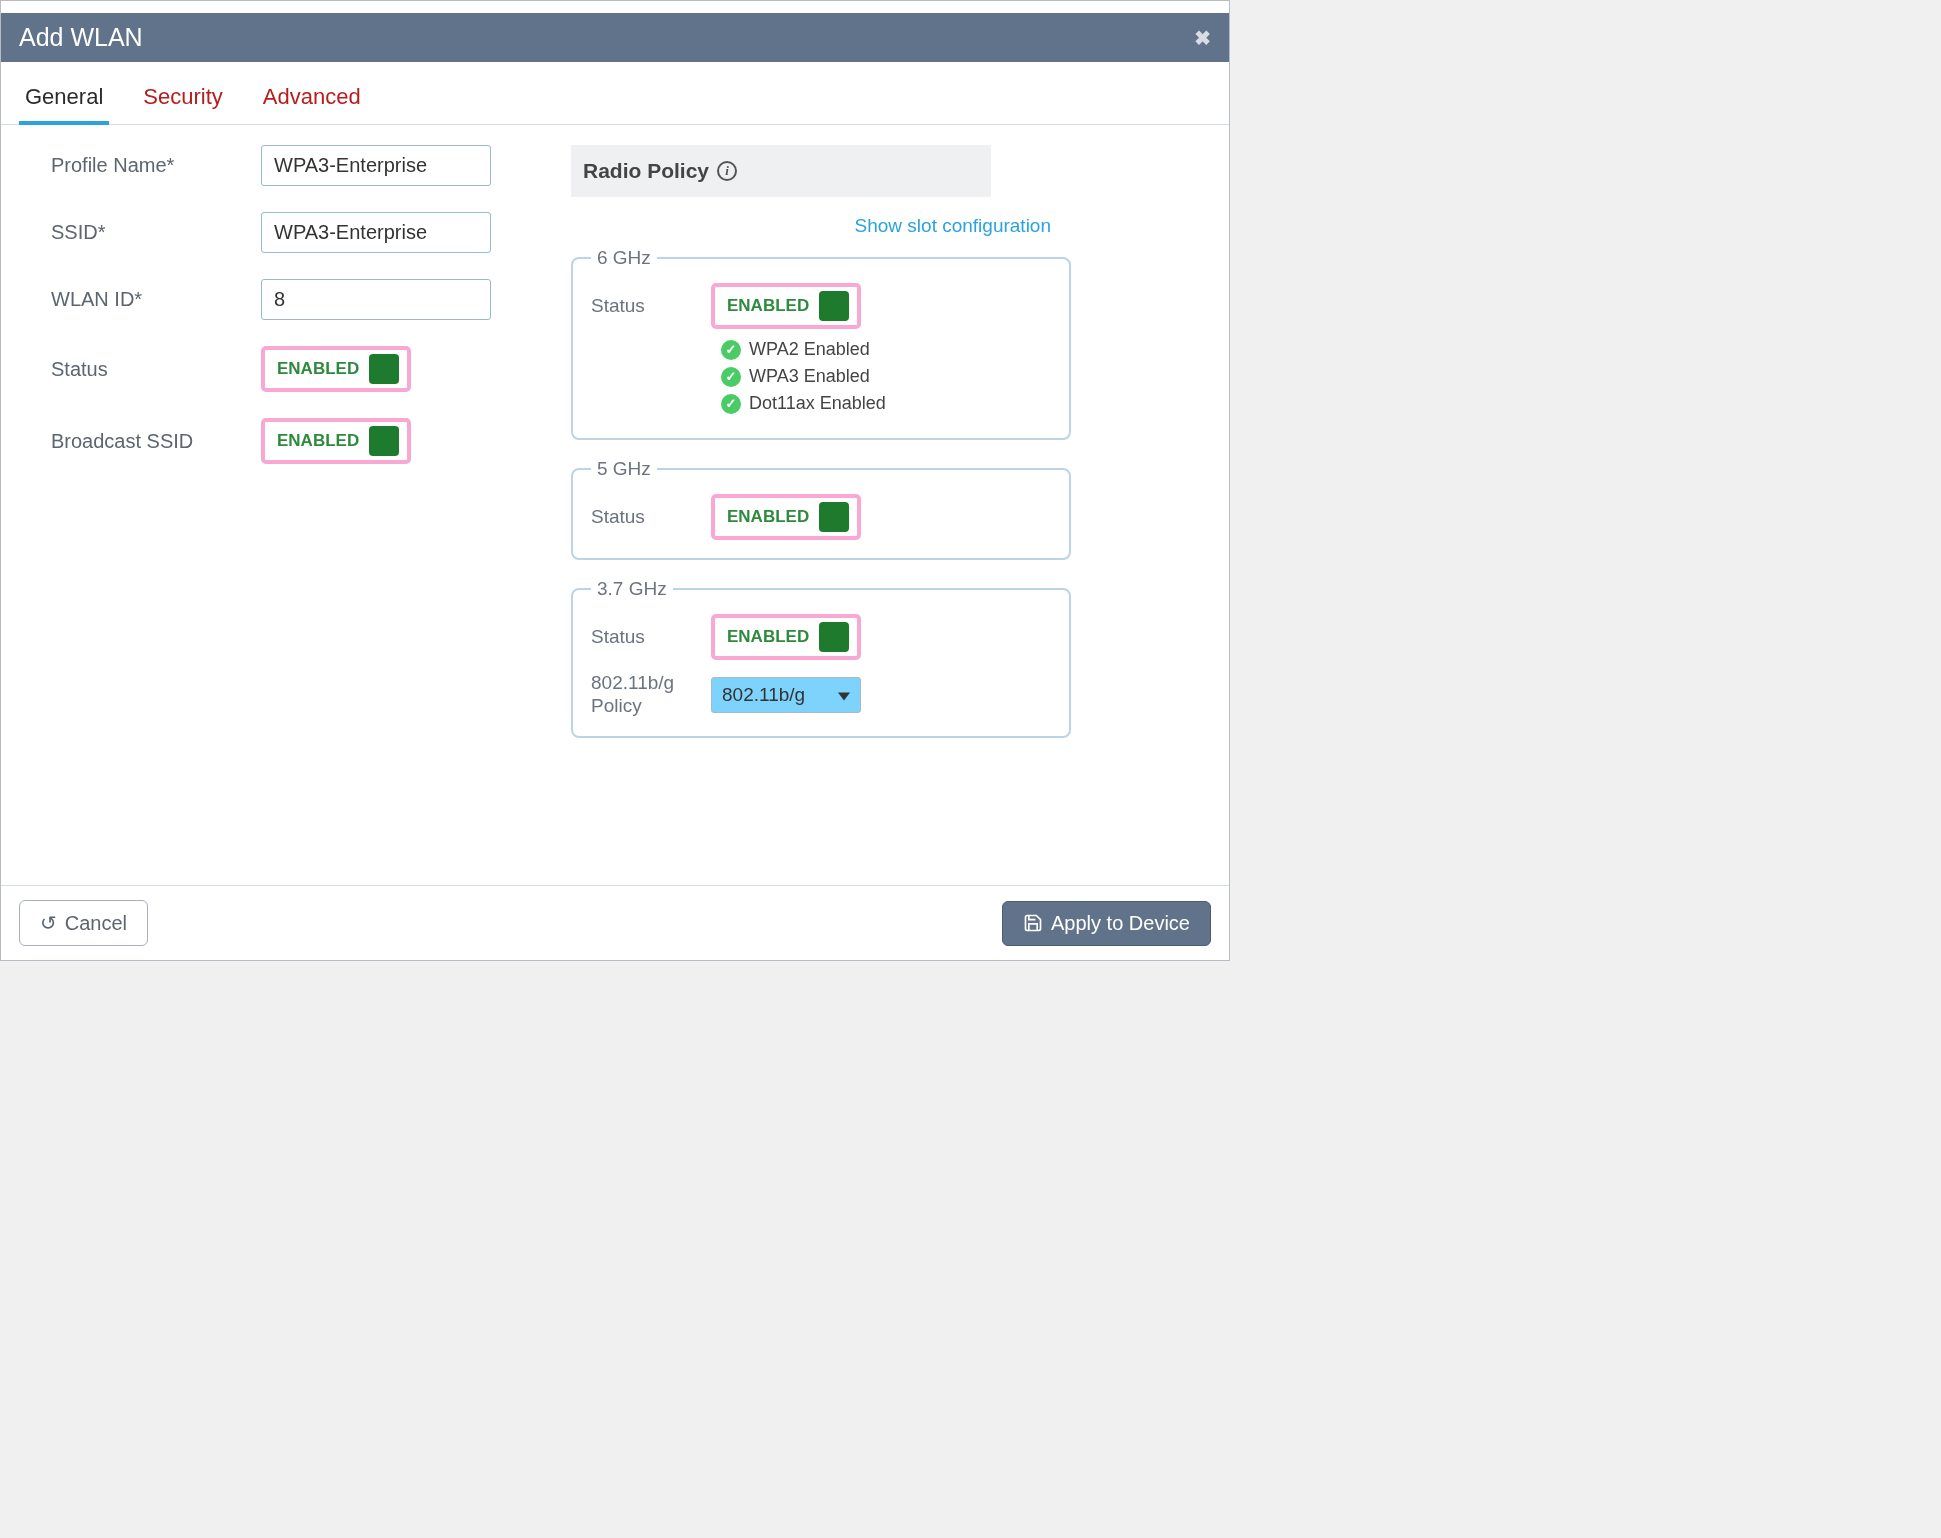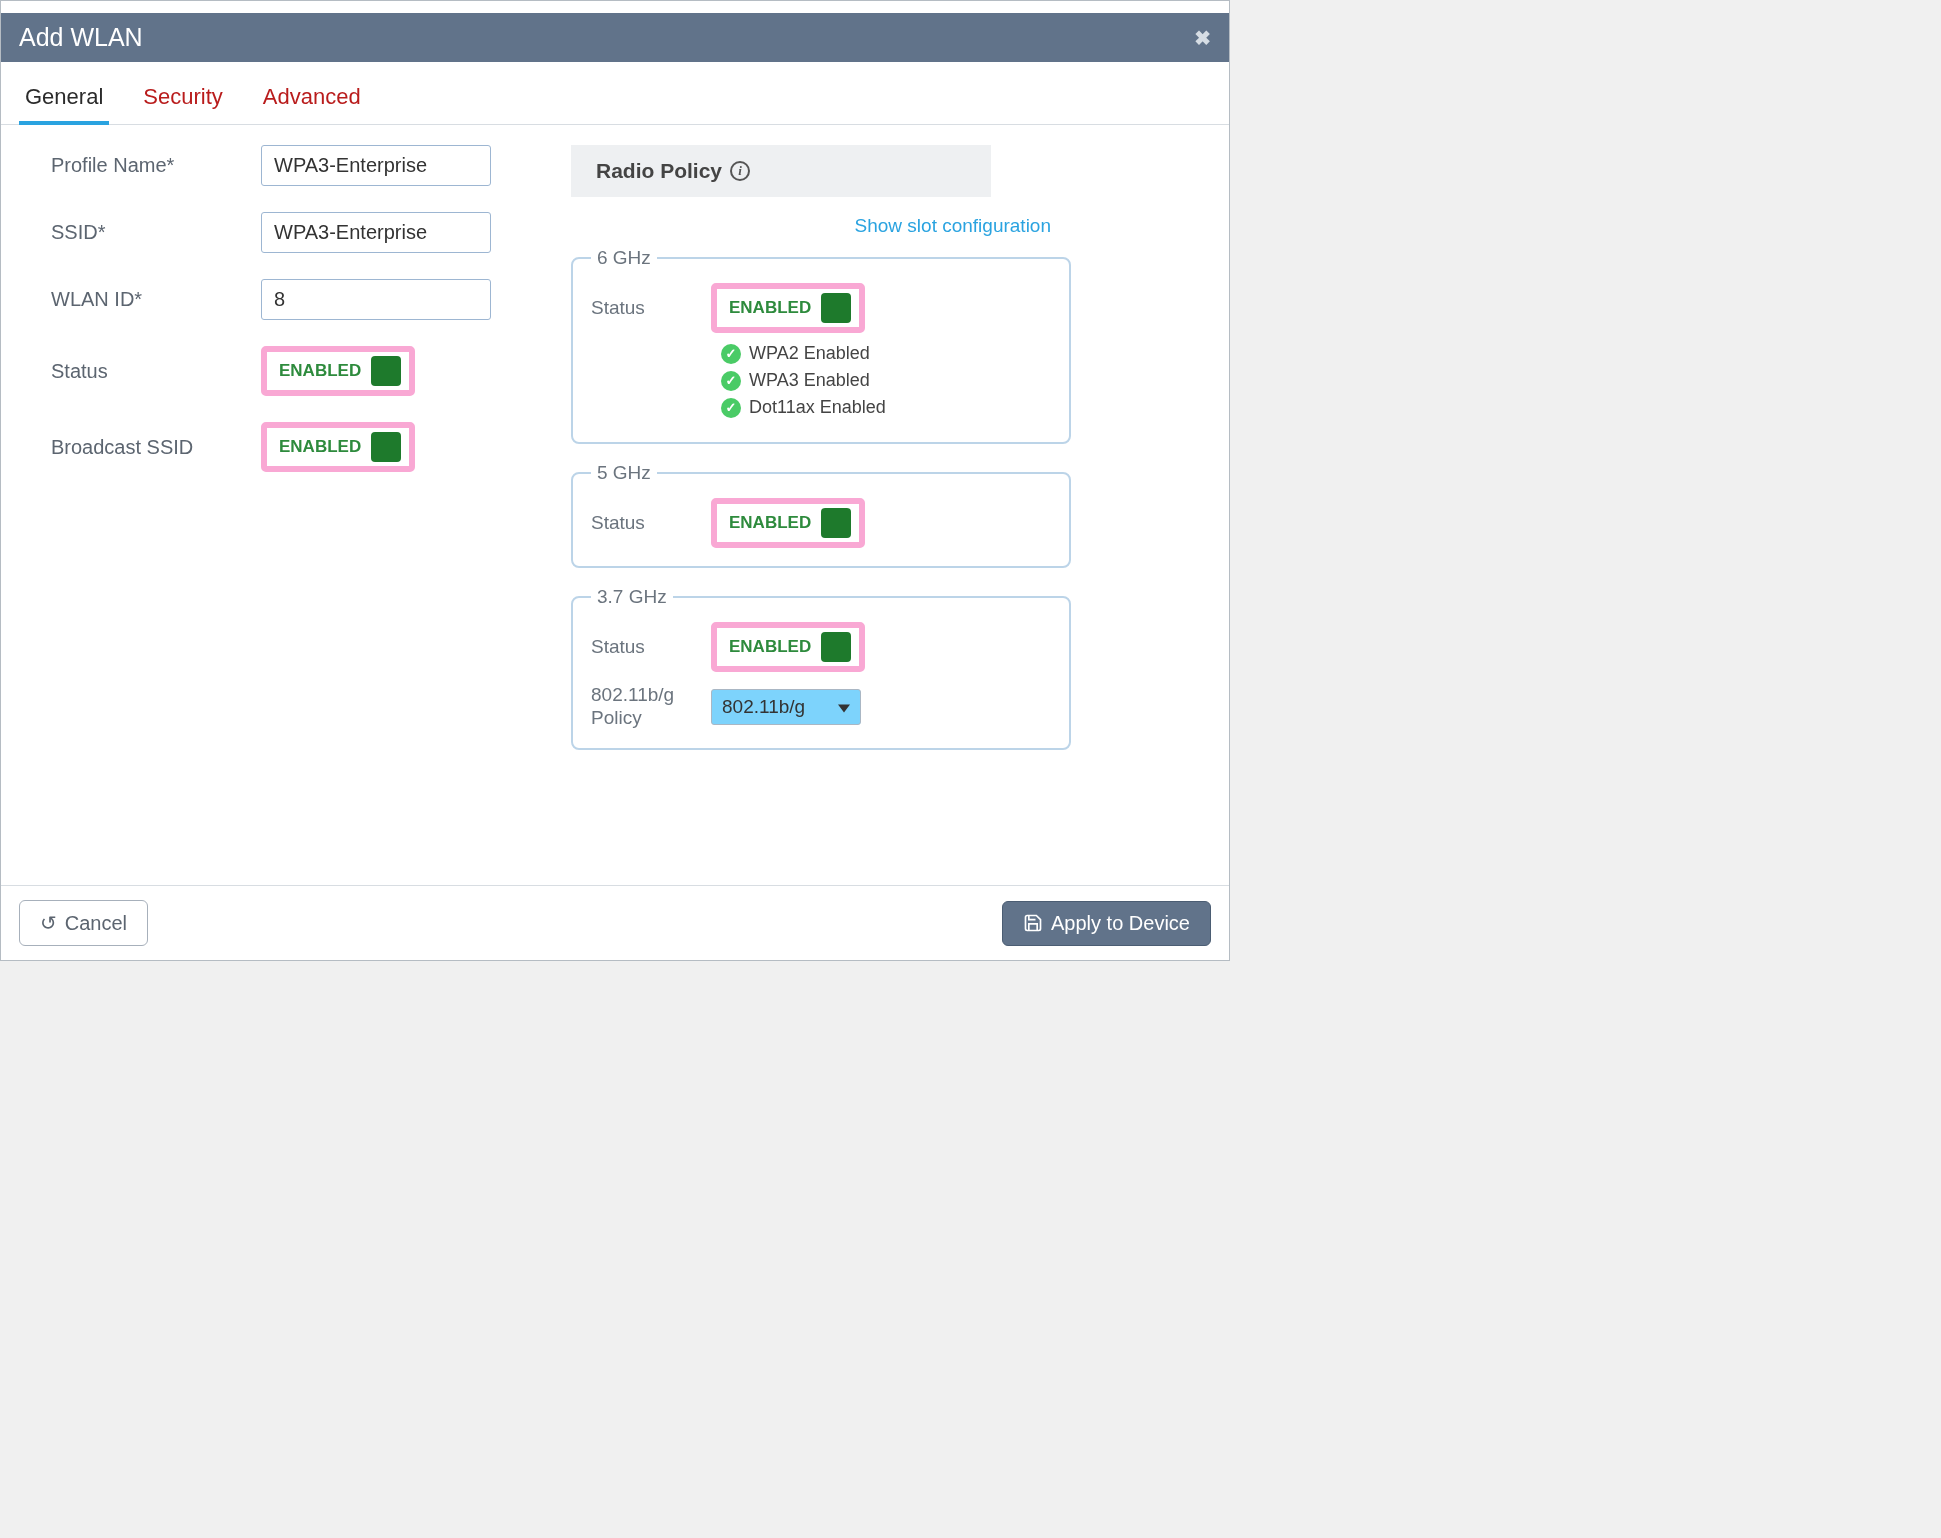--- a/index.html
+++ b/index.html
@@ -83,38 +83,38 @@
     padding: 8px 12px;
     font-size: 20px;
     color: #333;
     background: #fff;
     width: 222px;
   }
   .toggle-pill {
     display: inline-flex;
     align-items: center;
     gap: 10px;
-    border: 6px solid #f9a8d4;
+    border: 4px solid #f9a8d4;
     border-radius: 5px;
     padding: 4px 8px 4px 12px;
     color: #2e8b3d;
     font-size: 17px;
     font-weight: bold;
     cursor: pointer;
   }
   .toggle-pill .knob {
     width: 30px;
     height: 30px;
     background: #1e7a2c;
     border-radius: 4px;
   }
 
   .radio-policy-header {
     background: #eef0f2;
-    padding: 14px 25px;
+    padding: 14px 12px;
     font-size: 21px;
     font-weight: bold;
     color: #444;
     display: flex;
     align-items: center;
     gap: 8px;
     margin-bottom: 6px;
     width: 420px;
   }
   .info-icon {

